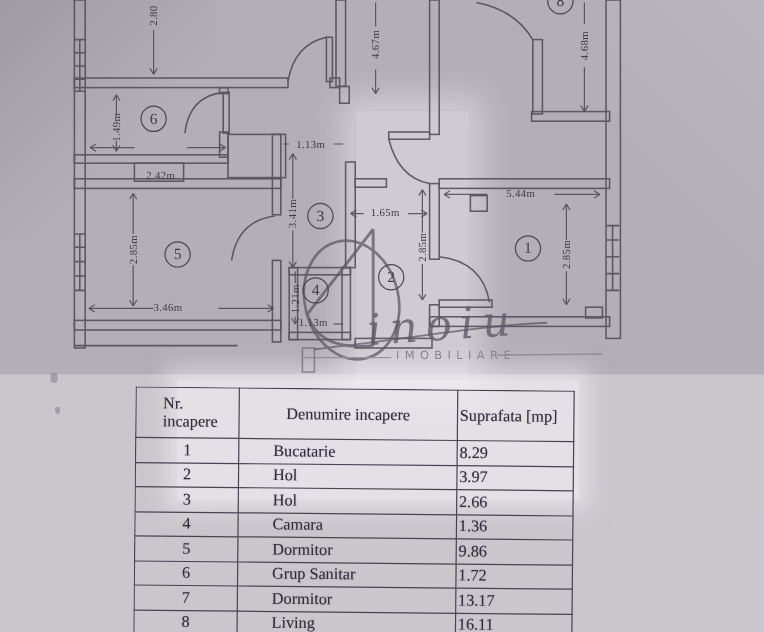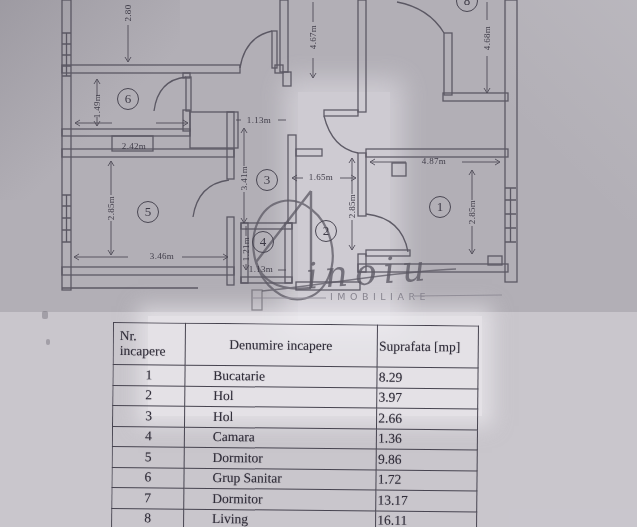--- a/index.html
+++ b/index.html
@@ -40,21 +40,21 @@
     overflow:hidden;transform:rotate(.55deg);transform-origin:left top;}
   table{border-collapse:collapse;width:366px;color:#312e3a;
     font-family:"Liberation Serif",serif;font-size:13.5px;}
   table,td,th{border:1.4px solid #474450;}
   th{font-weight:normal;}
   .col-nr{width:68px;text-align:center;}
   .col-name{width:187px;text-align:left;padding-left:28px;}
   .col-area{width:108px;text-align:left;}
   thead th{height:39px;vertical-align:middle;}
   tbody td{height:19.5px;padding-top:0;padding-bottom:0;}
-  #th-nr{text-align:left;padding-left:6px;line-height:1.05;}
+  #th-nr{text-align:left;padding-left:22px;line-height:1.05;}
   td,th{text-shadow:0 0 1px rgba(49,46,58,.4);}
 </style>
 </head>
 <body>
 
 <div id="scan">
 
   <div class="shade" id="corner-dark"></div>
   <div class="shade" id="right-light"></div>
   <div class="shade" id="band-vertical"></div>
@@ -157,24 +157,24 @@
   <div class="badge" style="left:128px;top:99px;">6</div>
   <div class="badge" style="left:467px;top:1px;">8</div>
 
   <div class="dim v" style="left:128px;top:13px;">2.80</div>
   <div class="dim v" style="left:97px;top:106px;">1.49m</div>
   <div class="dim" style="left:134px;top:122px;margin-top:24px;">2.42m</div>
   <div class="dim" style="left:259px;top:120px;">1.13m</div>
   <div class="dim v" style="left:244px;top:178px;">3.41m</div>
   <div class="dim" style="left:321px;top:177px;">1.65m</div>
   <div class="dim v" style="left:352px;top:206px;">2.85m</div>
-  <div class="dim" style="left:434px;top:161px;">4.87m</div>
+  <div class="dim" style="left:434px;top:161px;">5.44m</div>
   <div class="dim v" style="left:472px;top:212px;">2.85m</div>
   <div class="dim v" style="left:111px;top:208px;">2.85m</div>
-  <div class="dim" style="left:162px;top:256px;">3.46m</div>
+  <div class="dim" style="left:140px;top:256px;">3.46m</div>
   <div class="dim v" style="left:246px;top:249px;">1.21m</div>
   <div class="dim" style="left:261px;top:269px;">1.13m</div>
   <div class="dim v" style="left:313px;top:37px;">4.67m</div>
   <div class="dim v" style="left:487px;top:38px;">4.68m</div>
 
   <div id="wm-script">inoiu</div>
   <div id="wm-sub">IMOBILIARE</div>
 
   <div id="table-clip">
     <table>

